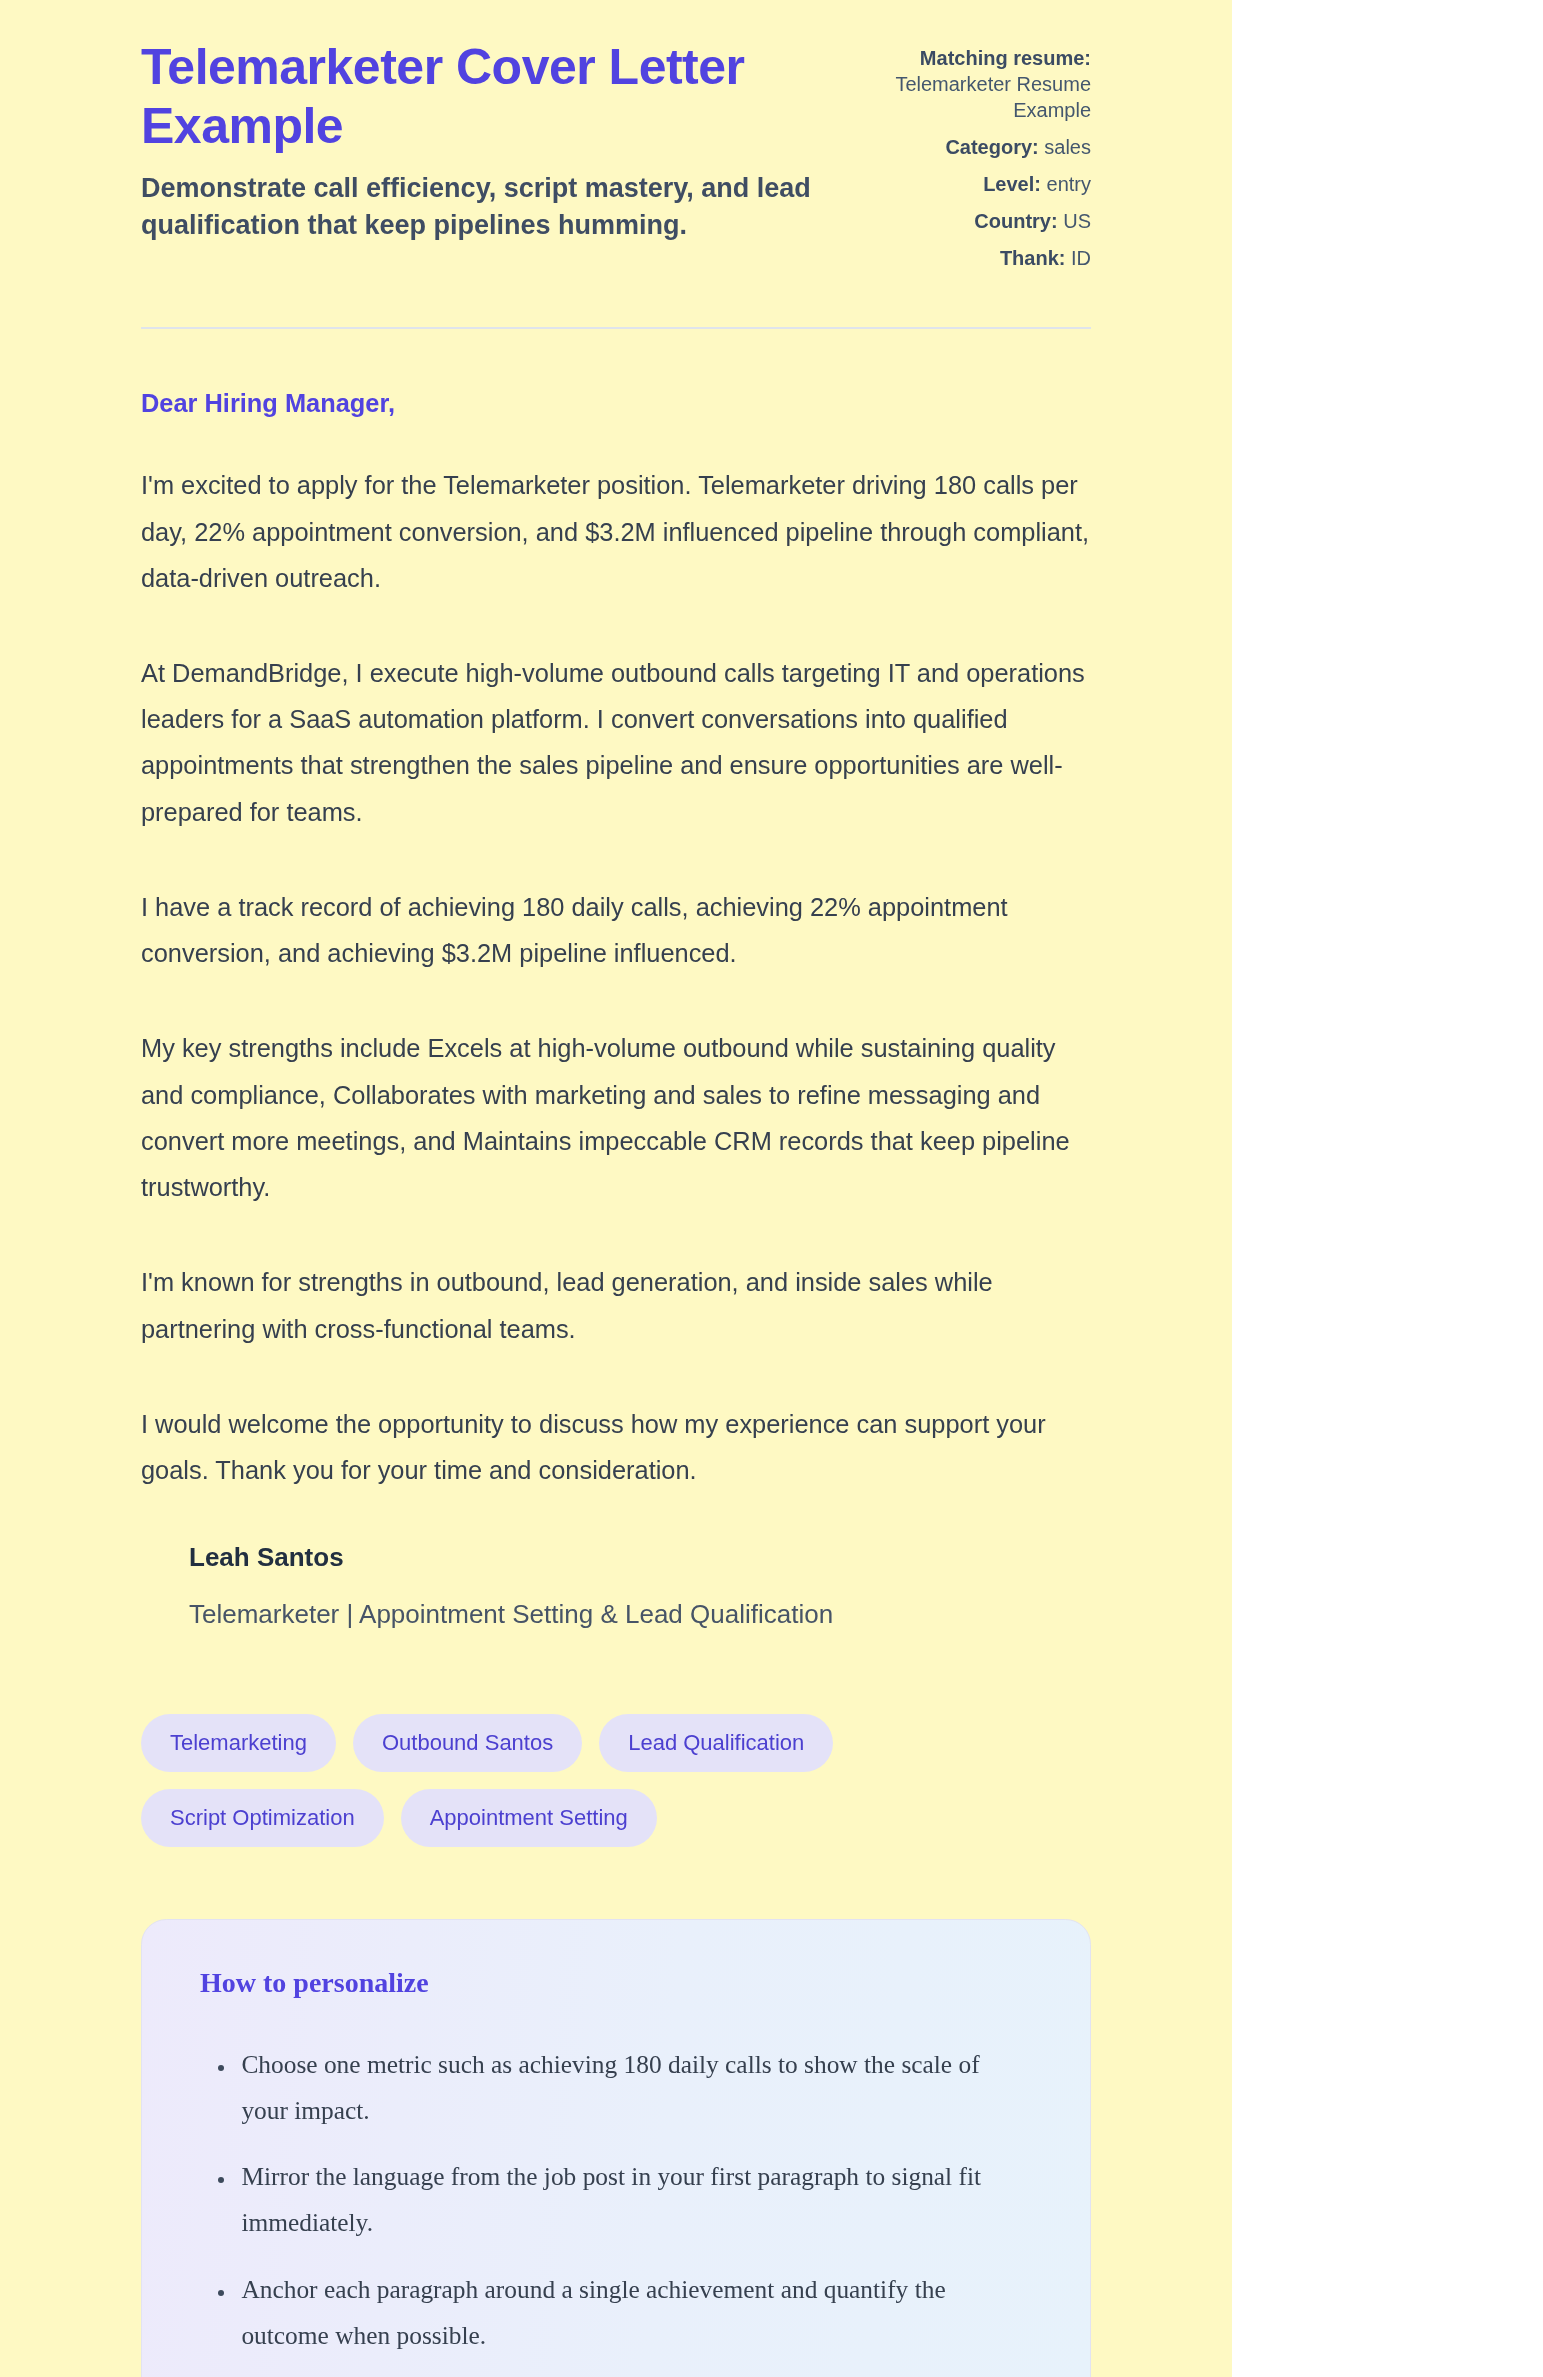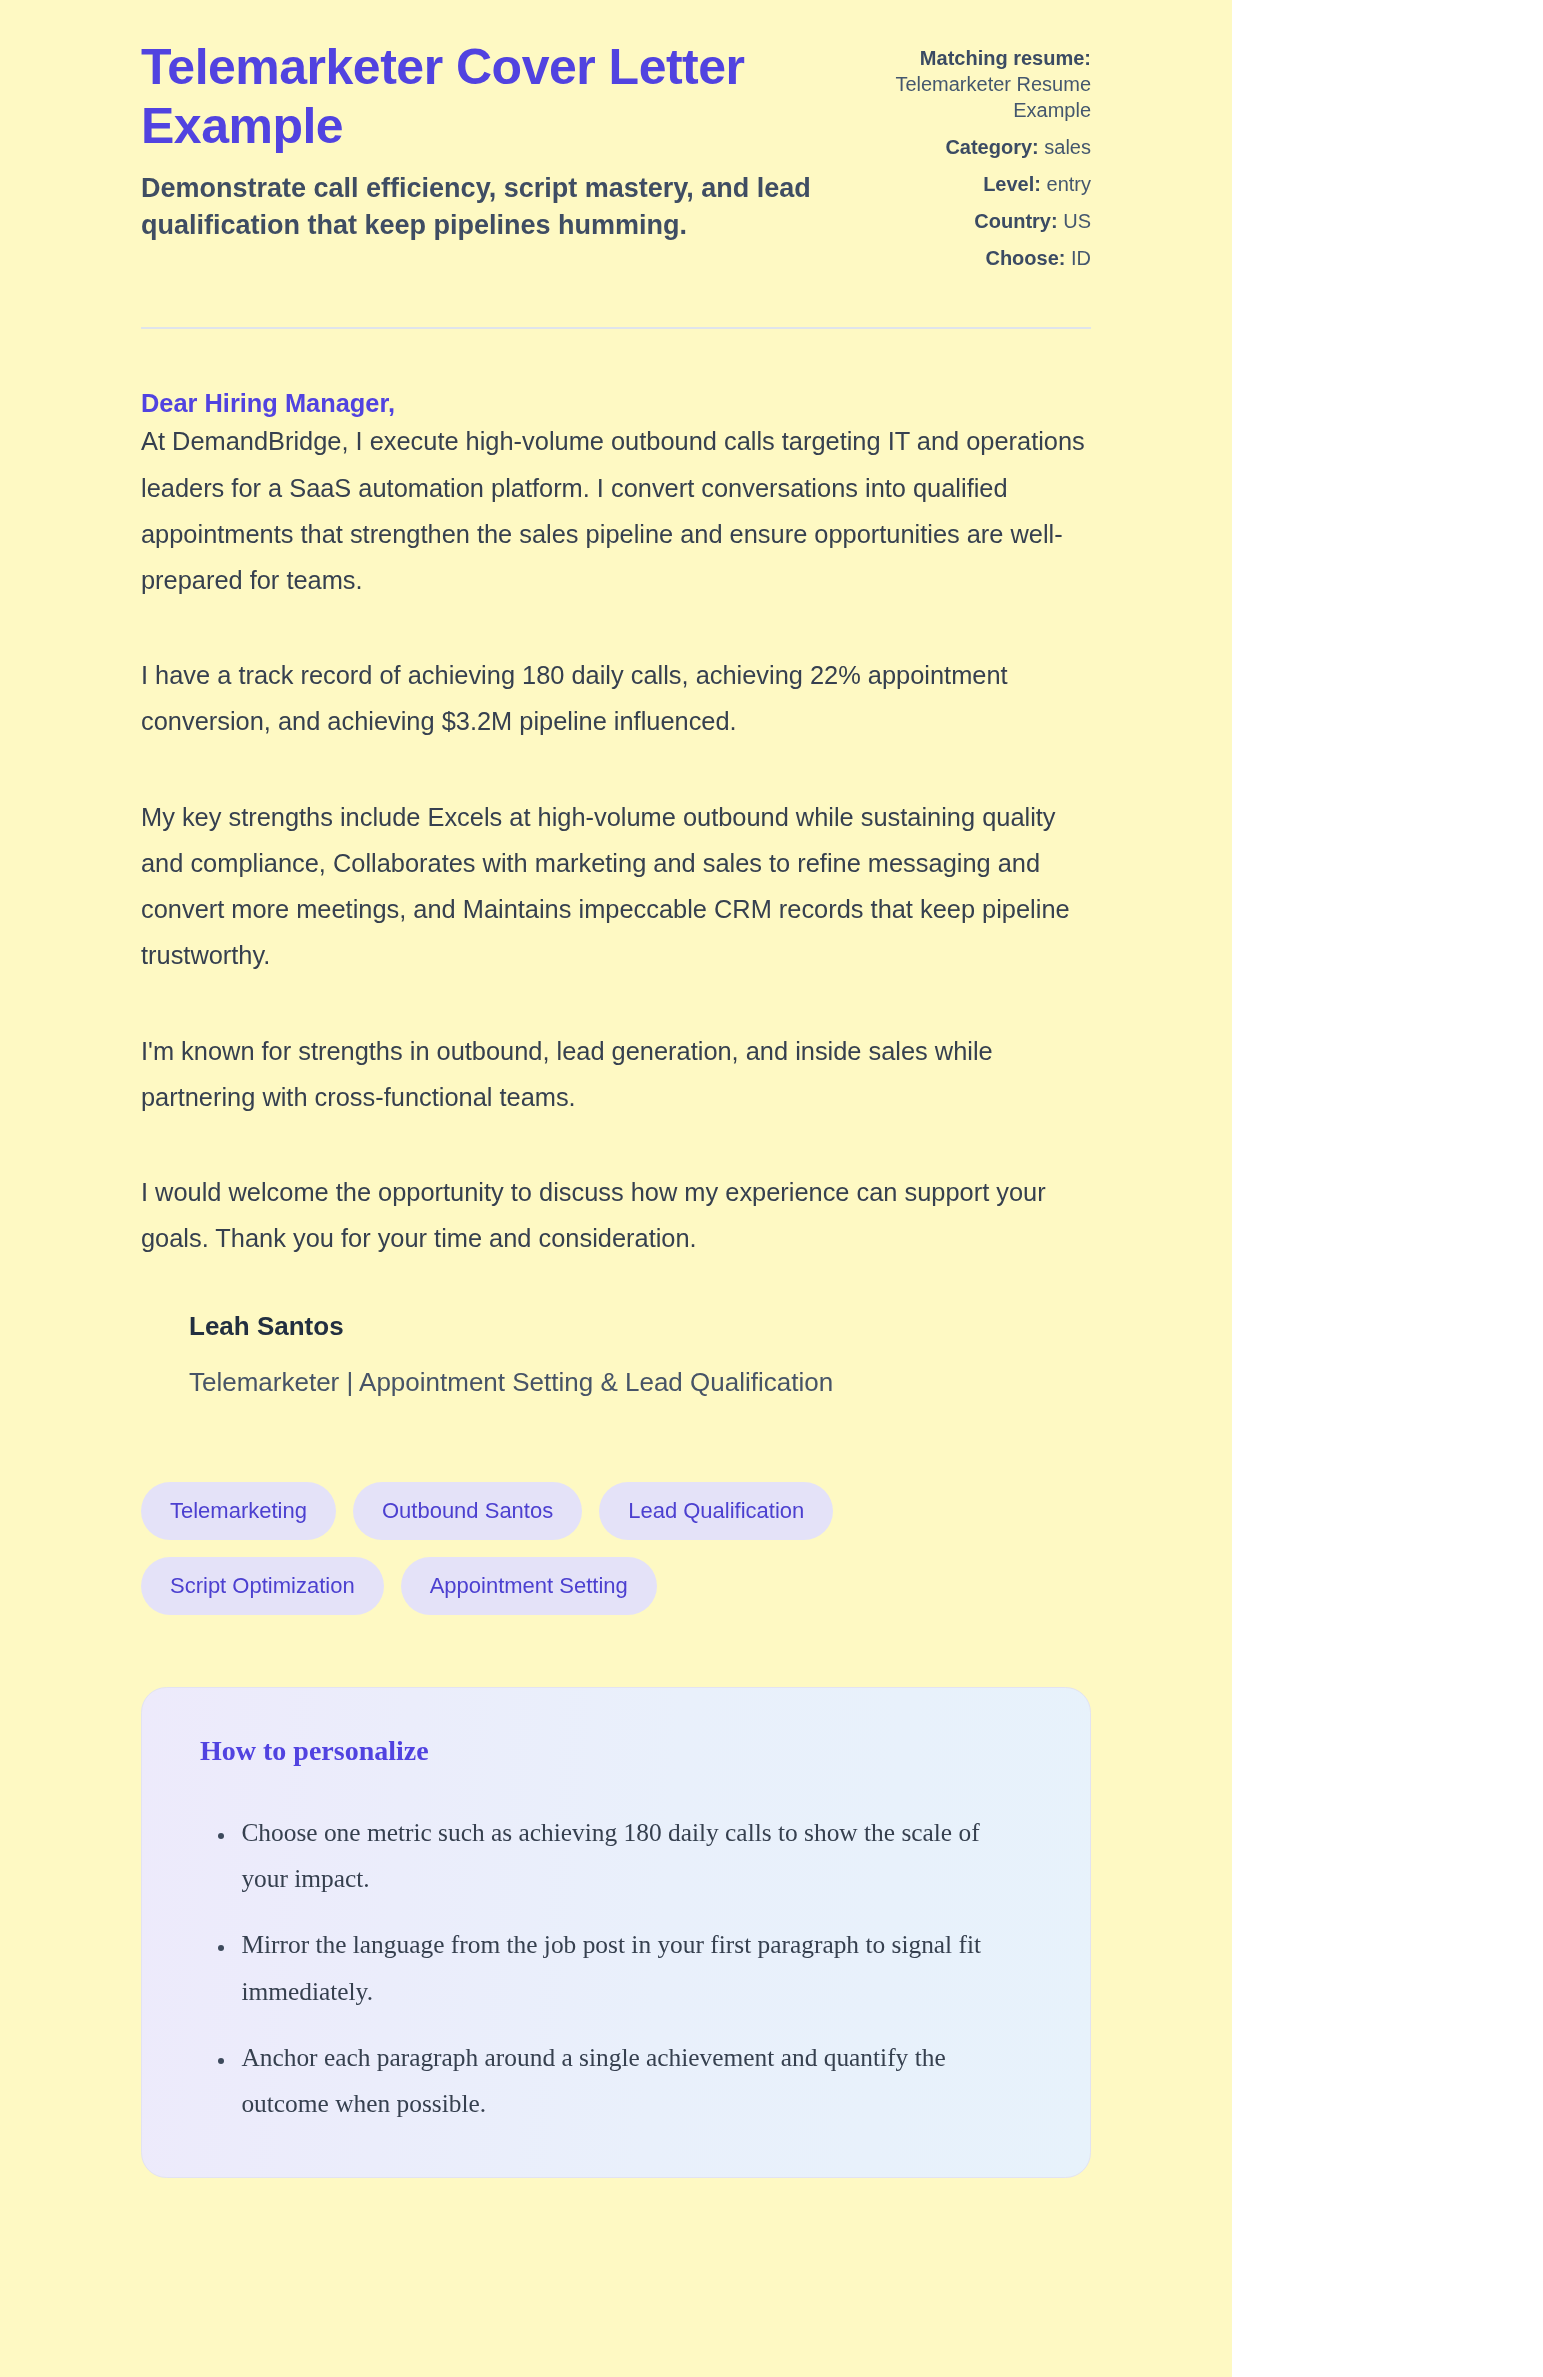--- a/index.html
+++ b/index.html
@@ -161,30 +161,31 @@
       </div>
       <div class="meta-row">
         <span class="meta-label">Level:</span>
         <span class="meta-value">entry</span>
       </div>
       <div class="meta-row">
         <span class="meta-label">Country:</span>
         <span class="meta-value">US</span>
       </div>
       <div class="meta-row">
-        <span class="meta-label">Choose:</span>
+        <span class="meta-label">Thank:</span>
         <span class="meta-value">ID</span>
       </div>
     </div>
   </div>
 
   <hr class="divider">
 
   <div class="letter">
     <div class="salutation">Dear Hiring Manager,</div>
+    <p class="first-paragraph">I'm excited to apply for the Telemarketer position. Telemarketer driving 180 calls per day, 22% appointment conversion, and $3.2M influenced pipeline through compliant, data-driven outreach.</p>
     <p>At DemandBridge, I execute high-volume outbound calls targeting IT and operations leaders for a SaaS automation platform. I convert conversations into qualified appointments that strengthen the sales pipeline and ensure opportunities are well-prepared for teams.</p>
     <p>I have a track record of achieving 180 daily calls, achieving 22% appointment conversion, and achieving $3.2M pipeline influenced.</p>
     <p>My key strengths include Excels at high-volume outbound while sustaining quality and compliance, Collaborates with marketing and sales to refine messaging and convert more meetings, and Maintains impeccable CRM records that keep pipeline trustworthy.</p>
     <p>I'm known for strengths in outbound, lead generation, and inside sales while partnering with cross-functional teams.</p>
     <p>I would welcome the opportunity to discuss how my experience can support your goals. Thank you for your time and consideration.</p>
 
     <div class="signature">
       <div class="signature-name">Leah Santos</div>
       <div class="signature-role">Telemarketer | Appointment Setting &amp; Lead Qualification</div>
     </div>

